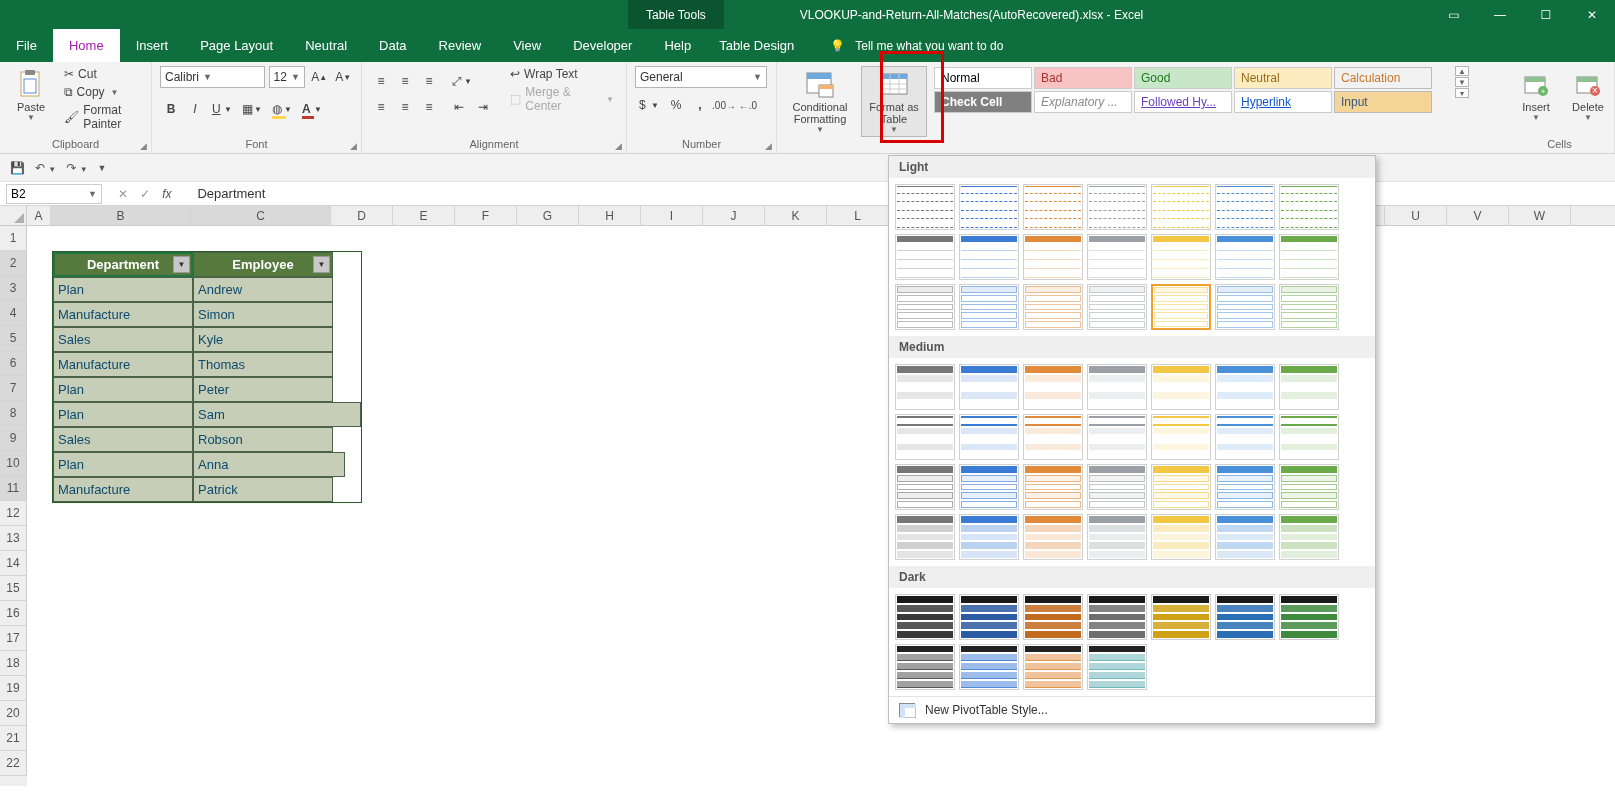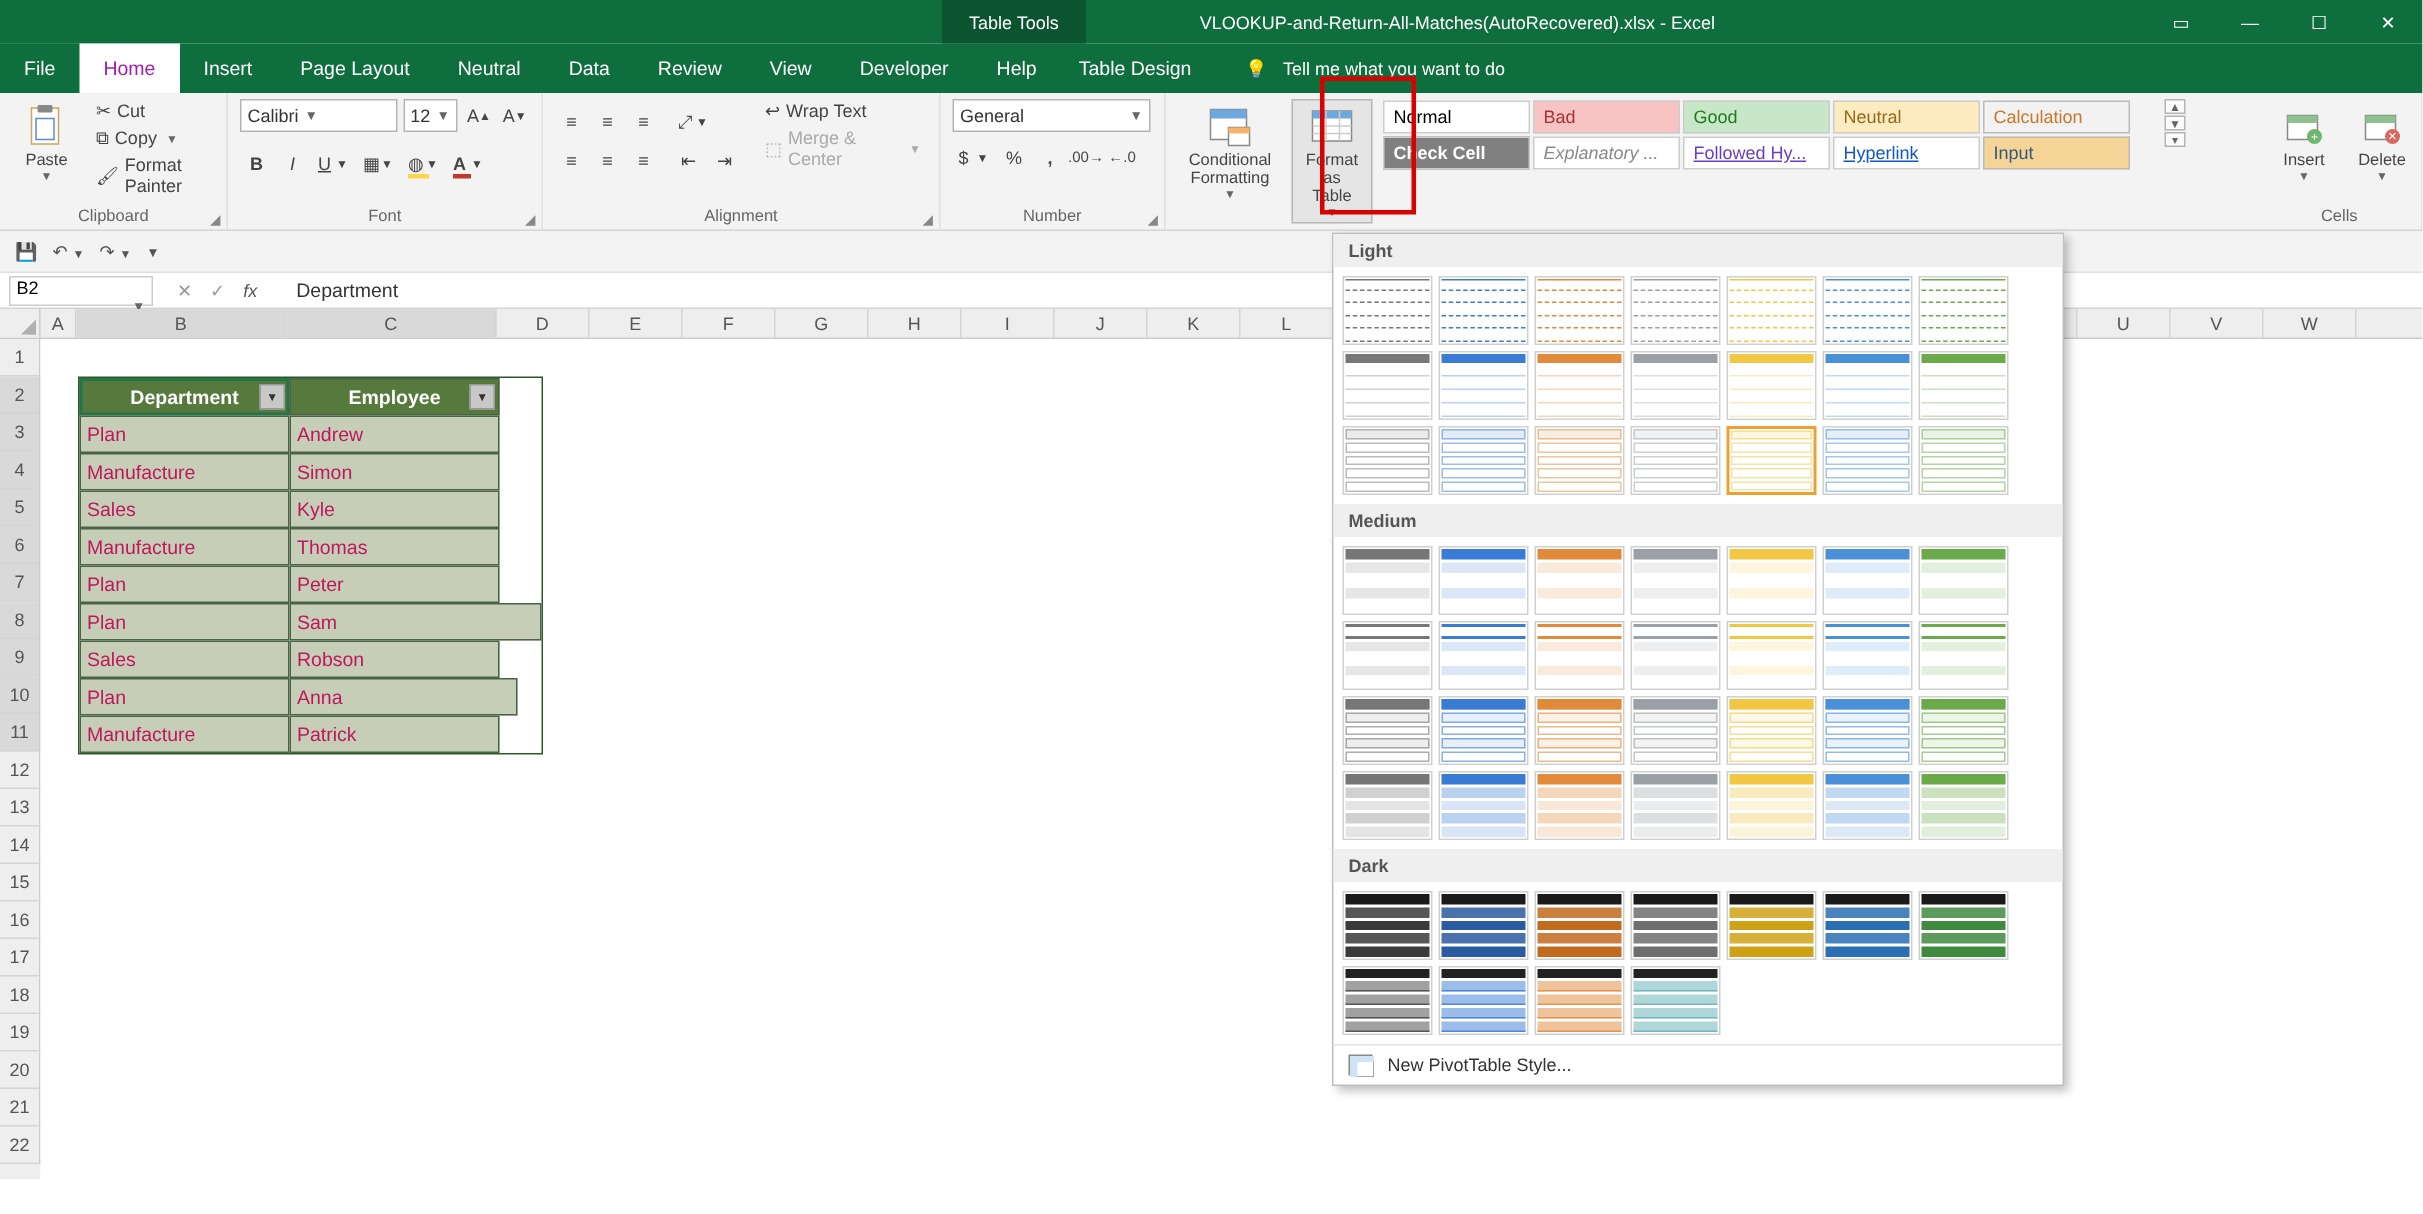--- a/index.html
+++ b/index.html
@@ -40,21 +40,21 @@
   .stylemore { display:flex; flex-direction:column; gap:1px; margin-left:2px;}
   .stylemore div { width:14px; height:10px; border:1px solid #b4b4b4; background:#fcfcfc; display:flex; align-items:center; justify-content:center; font-size:8px; color:#666;}
   .highlight-red { position:absolute; border:3px solid #d90000; pointer-events:none; }
 
   
   .qat { height: 28px; background:#f3f3f3; border-bottom:1px solid #e0e0e0; display:flex; align-items:center; padding:0 10px; gap:10px; color:#555;}
   .qat .qbtn { cursor:pointer;}
 
   
   .fbar { height:24px; border-bottom:1px solid #d4d4d4; display:flex; align-items:center;}
-  .namebox { width:96px; border:1px solid #ccc; height:20px; margin-left:6px; display:flex; align-items:flex-start; padding:0 4px; background:#fff; font-size:12px;flex-direction:column;}
+  .namebox { width:96px; border:1px solid #ccc; height:20px; margin-left:6px; display:flex; align-items:center; padding:0 4px; background:#fff; font-size:12px;}
   .namebox .dd{ margin-left:auto; font-size:9px; color:#666;}
   .fops { display:flex; gap:12px; padding:0 16px; color:#999;}
   .fxlabel { font-style:italic; color:#555;}
   .finput { flex:1; padding-left:10px; font-size:13px; color:#333;}
 
   
   .colhead { height:20px; background:#eee; display:flex; border-bottom:1px solid #ccc;}
   .selall { width:27px; border-right:1px solid #ccc; background:#eee; position:relative;}
   .selall::after { content:""; position:absolute; right:2px; bottom:2px; border:5px solid transparent; border-right-color:#b0b0b0; border-bottom-color:#b0b0b0;}
   .ch { border-right:1px solid #d4d4d4; display:flex; align-items:center; justify-content:center; color:#555; font-size:12px;}
@@ -65,21 +65,21 @@
   .rowheads { width:27px; background:#eee;}
   .rh { height:25px; border-bottom:1px solid #d4d4d4; border-right:1px solid #ccc; display:flex; align-items:center; justify-content:center; color:#555; font-size:12px;}
   .rh.sel { background:#d9d9d9; }
   .cells { position:relative; flex:1; background:#fff;}
   
   .cells::before {
     content:""; position:absolute; inset:0; pointer-events:none;
   }
   .datatable { position:absolute; left:25px; top:25px; border:1.5px solid #2a5b27;}
   .trow { display:flex;}
-  .tcell { border:0.5px solid #4a6248; height:25px; display:flex; align-items:center; padding:0 4px; font-size:13px; color:#be185d; position:relative; background:#c7ceb7; }
+  .tcell { border:0.5px solid #4a6248; height:25px; display:flex; align-items:center; padding:0 4px; font-size:13px; color:#0c4a6e; position:relative; background:#c7ceb7; }
   .thead { background:#567a3e; color:#fff; font-weight:600; justify-content:center;}
   .thead .ddfilt { position:absolute; right:2px; top:3px; width:17px; height:17px; background:#c8c8c8; border:1px solid #999; display:flex; align-items:center; justify-content:center; font-size:8px; color:#333;}
   .activecell { outline:2px solid #227447; outline-offset:-2px;}
 
   
   .dropdown { position:absolute; top:155px; left:888px; width:488px; background:#fff; border:1px solid #bfbfbf; box-shadow: 3px 3px 6px rgba(0,0,0,0.25); z-index:50;}
   .dd-section-label { background:#efefef; color:#555; font-size:12px; font-weight:600; padding:4px 10px;}
   .dd-grid { display:flex; flex-wrap:wrap; padding:6px 6px; gap:4px;}
   .swatch { width:60px; height:46px; border:1px solid #d0d0d0; background:#fff; cursor:pointer; display:flex; flex-direction:column;}
   .swatch.sel { border:2px solid #f0a030;}
@@ -285,21 +285,21 @@
           <svg width="30" height="28">
               <rect x="2" y="2" width="24" height="20" fill="#fff" stroke="#888"></rect>
               <rect x="2" y="2" width="24" height="6" fill="#6fa8dc"></rect>
               <rect x="14" y="14" width="14" height="12" fill="#fff" stroke="#888"></rect>
               <rect x="14" y="14" width="14" height="4" fill="#f5b36b"></rect>
             </svg>
         </div>
         <span>Conditional Formatting</span>
           <span style="font-size:8px;color:#666">▼</span>
       </div>
-      <div class="vbtn" style="width:54px; background:#e5e5e5; border:1px solid #b8b8b8;">
+      <div class="vbtn" style="width:66px; background:#e5e5e5; border:1px solid #b8b8b8;">
         <div class="iconlg">
           <svg width="30" height="26">
               <rect x="2" y="2" width="26" height="20" fill="#fff" stroke="#888"></rect>
               <rect x="2" y="2" width="26" height="5" fill="#6fa8dc"></rect>
               <line x1="2" y1="12" x2="28" y2="12" stroke="#ccc"></line>
               <line x1="2" y1="17" x2="28" y2="17" stroke="#ccc"></line>
               <line x1="11" y1="2" x2="11" y2="22" stroke="#ccc"></line>
               <line x1="20" y1="2" x2="20" y2="22" stroke="#ccc"></line>
             </svg>
         </div>

